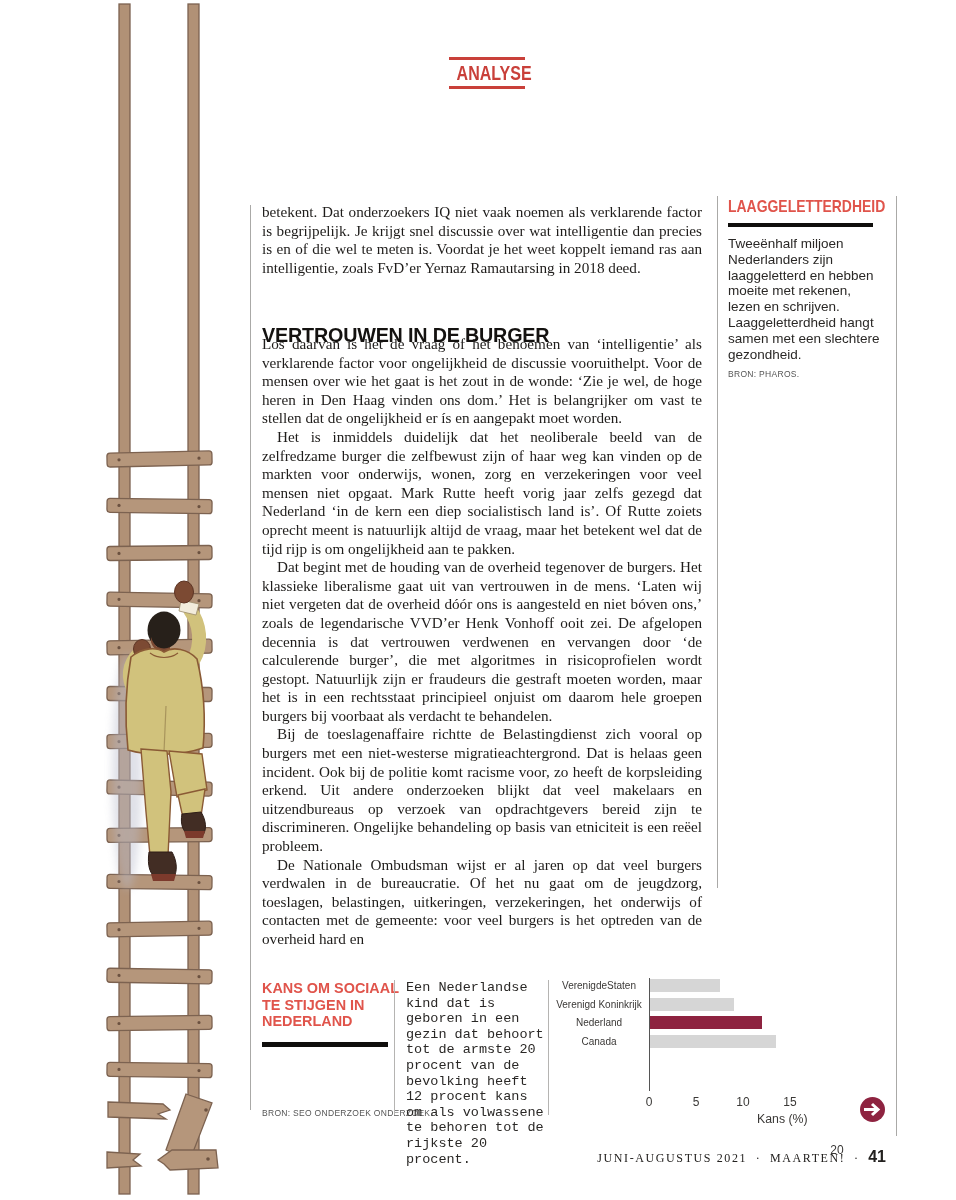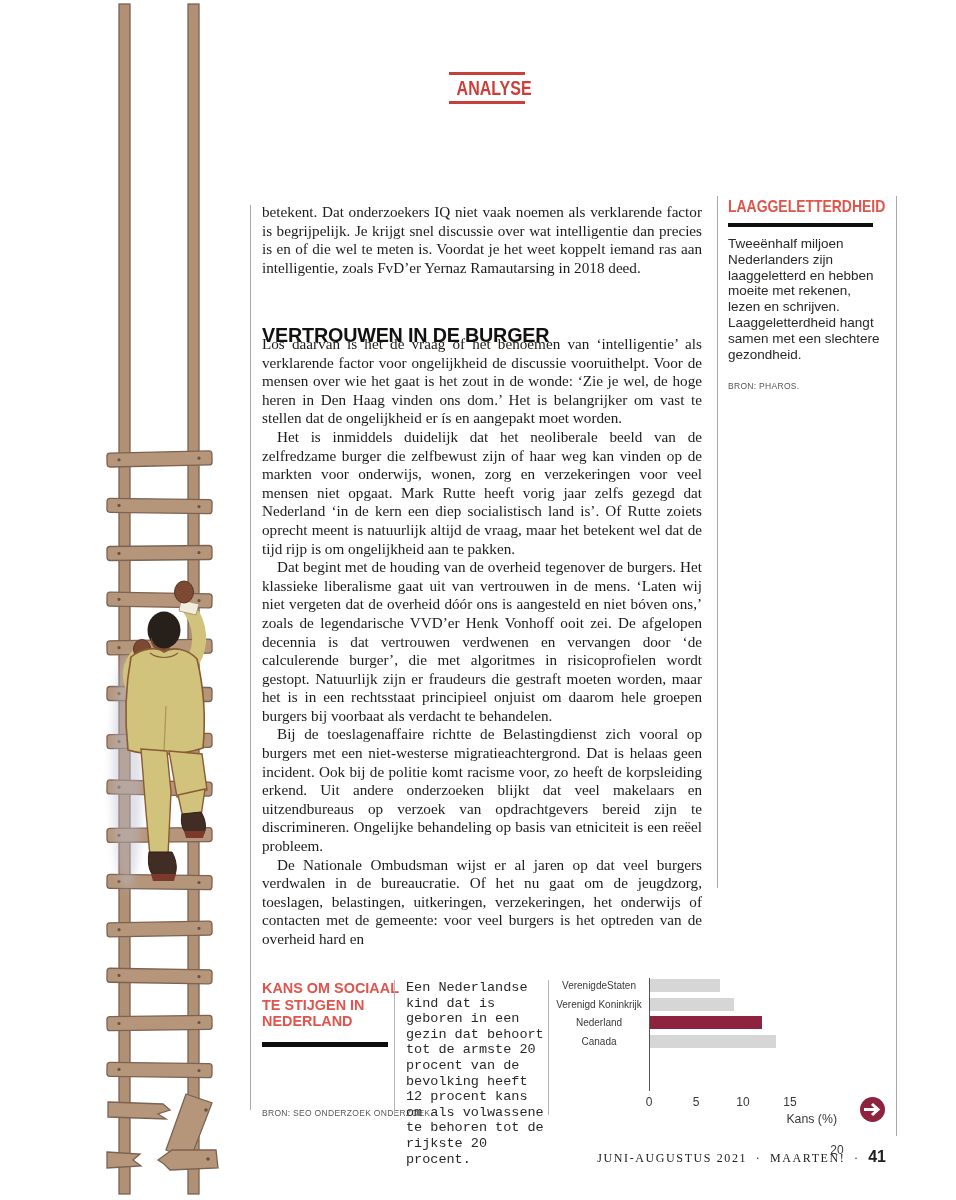--- a/index.html
+++ b/index.html
@@ -7,21 +7,21 @@
     width:956px;height:1200px;position:relative;background:#ffffff;
     font-family:"Liberation Serif",serif;color:#1e1c1a;overflow:hidden;
   }
   
   .vrule{position:absolute;width:1px;background:#aaa9a7;}
   #rule-left{left:250px;top:205px;height:905px;}
   #rule-mid{left:717px;top:196px;height:692px;}
   #rule-right{left:896px;top:196px;height:940px;}
 
   
-  .kicker{position:absolute;left:449px;top:72px;width:76px;text-align:left;}
+  .kicker{position:absolute;left:449px;top:57px;width:76px;text-align:left;}
   .kicker .bar{height:3px;background:#c9403a;}
   .kicker .word{
     font-family:"Liberation Sans",sans-serif;font-weight:bold;font-size:20px;
     color:#c9403a;letter-spacing:0px;transform:scaleX(.8);transform-origin:center;
     line-height:26px;white-space:nowrap;
   }
 
   
   .intro-p{position:absolute;left:262px;top:188px;width:440px;
     font-size:15.2px;line-height:18.6px;text-align:justify;}
@@ -33,21 +33,21 @@
   .article-body p{margin:0;}
   .article-body p.indent{text-indent:15px;}
 
   
   .sidebar{position:absolute;left:728px;top:198px;width:152px;
     font-family:"Liberation Sans",sans-serif;}
   .sidebar .title{color:#e0544b;font-weight:bold;font-size:17px;line-height:18px;
     transform:scaleX(.82);transform-origin:left center;white-space:nowrap;}
   .sidebar .rule{width:145px;height:4px;background:#0f0e0c;margin:7px 0 9px 0;}
   .sidebar .body{font-size:13.5px;line-height:15.8px;color:#2a2826;}
-  .sidebar .source{margin-top:19px;font-size:8.5px;letter-spacing:.3px;color:#555;}
+  .sidebar .source{margin-top:7px;font-size:8.5px;letter-spacing:.3px;color:#555;}
 
   
   .info-title{position:absolute;left:262px;top:980px;
     font-family:"Liberation Sans",sans-serif;font-weight:bold;font-size:15.5px;
     line-height:16.5px;color:#e0544b;transform:scaleX(.93);transform-origin:left top;
     white-space:nowrap;}
   .info-rule{position:absolute;left:262px;top:1042px;width:126px;height:5px;background:#0f0e0c;}
   .info-source{position:absolute;left:262px;top:1108px;
     font-family:"Liberation Sans",sans-serif;font-size:8.5px;letter-spacing:.3px;color:#555;}
   .divider{position:absolute;width:1px;background:#b5b4b2;top:980px;height:135px;}
@@ -60,21 +60,21 @@
   .chart{position:absolute;left:556px;top:976px;width:300px;height:150px;
     font-family:"Liberation Sans",sans-serif;color:#3a3836;}
   .chart-rows{position:absolute;left:0;top:0;width:300px;}
   .chart-row{display:flex;align-items:center;height:18.8px;}
   .chart-label{width:86px;text-align:center;font-size:10px;white-space:nowrap;}
   .chart-track{margin-left:7px;height:13px;display:flex;}
   .chart-bar{height:13px;}
   .chart-axis{position:absolute;left:93px;top:2px;width:1px;height:113px;background:#555;}
   .chart-ticks{position:absolute;left:0;top:119px;width:300px;height:14px;font-size:12px;}
   .chart-ticks span{position:absolute;transform:translateX(-50%);}
-  .chart-xlabel{position:absolute;left:201px;top:136px;width:80px;text-align:right;font-size:12.3px;}
+  .chart-xlabel{position:absolute;left:201px;top:136px;width:80px;font-size:12.3px;}
   .chart-arrow{position:absolute;left:859px;top:1096px;width:27px;height:27px;}
 
   
   .footer{position:absolute;left:0;top:1148px;width:886px;text-align:right;
     font-size:12px;letter-spacing:1.6px;color:#23211f;}
   .footer .issue,.footer .mag{font-family:"Liberation Serif",serif;}
   .footer .sep{margin:0 4px;}
   .footer .pagenum{font-family:"Liberation Sans",sans-serif;font-weight:bold;
     font-size:16px;letter-spacing:0;}
 

